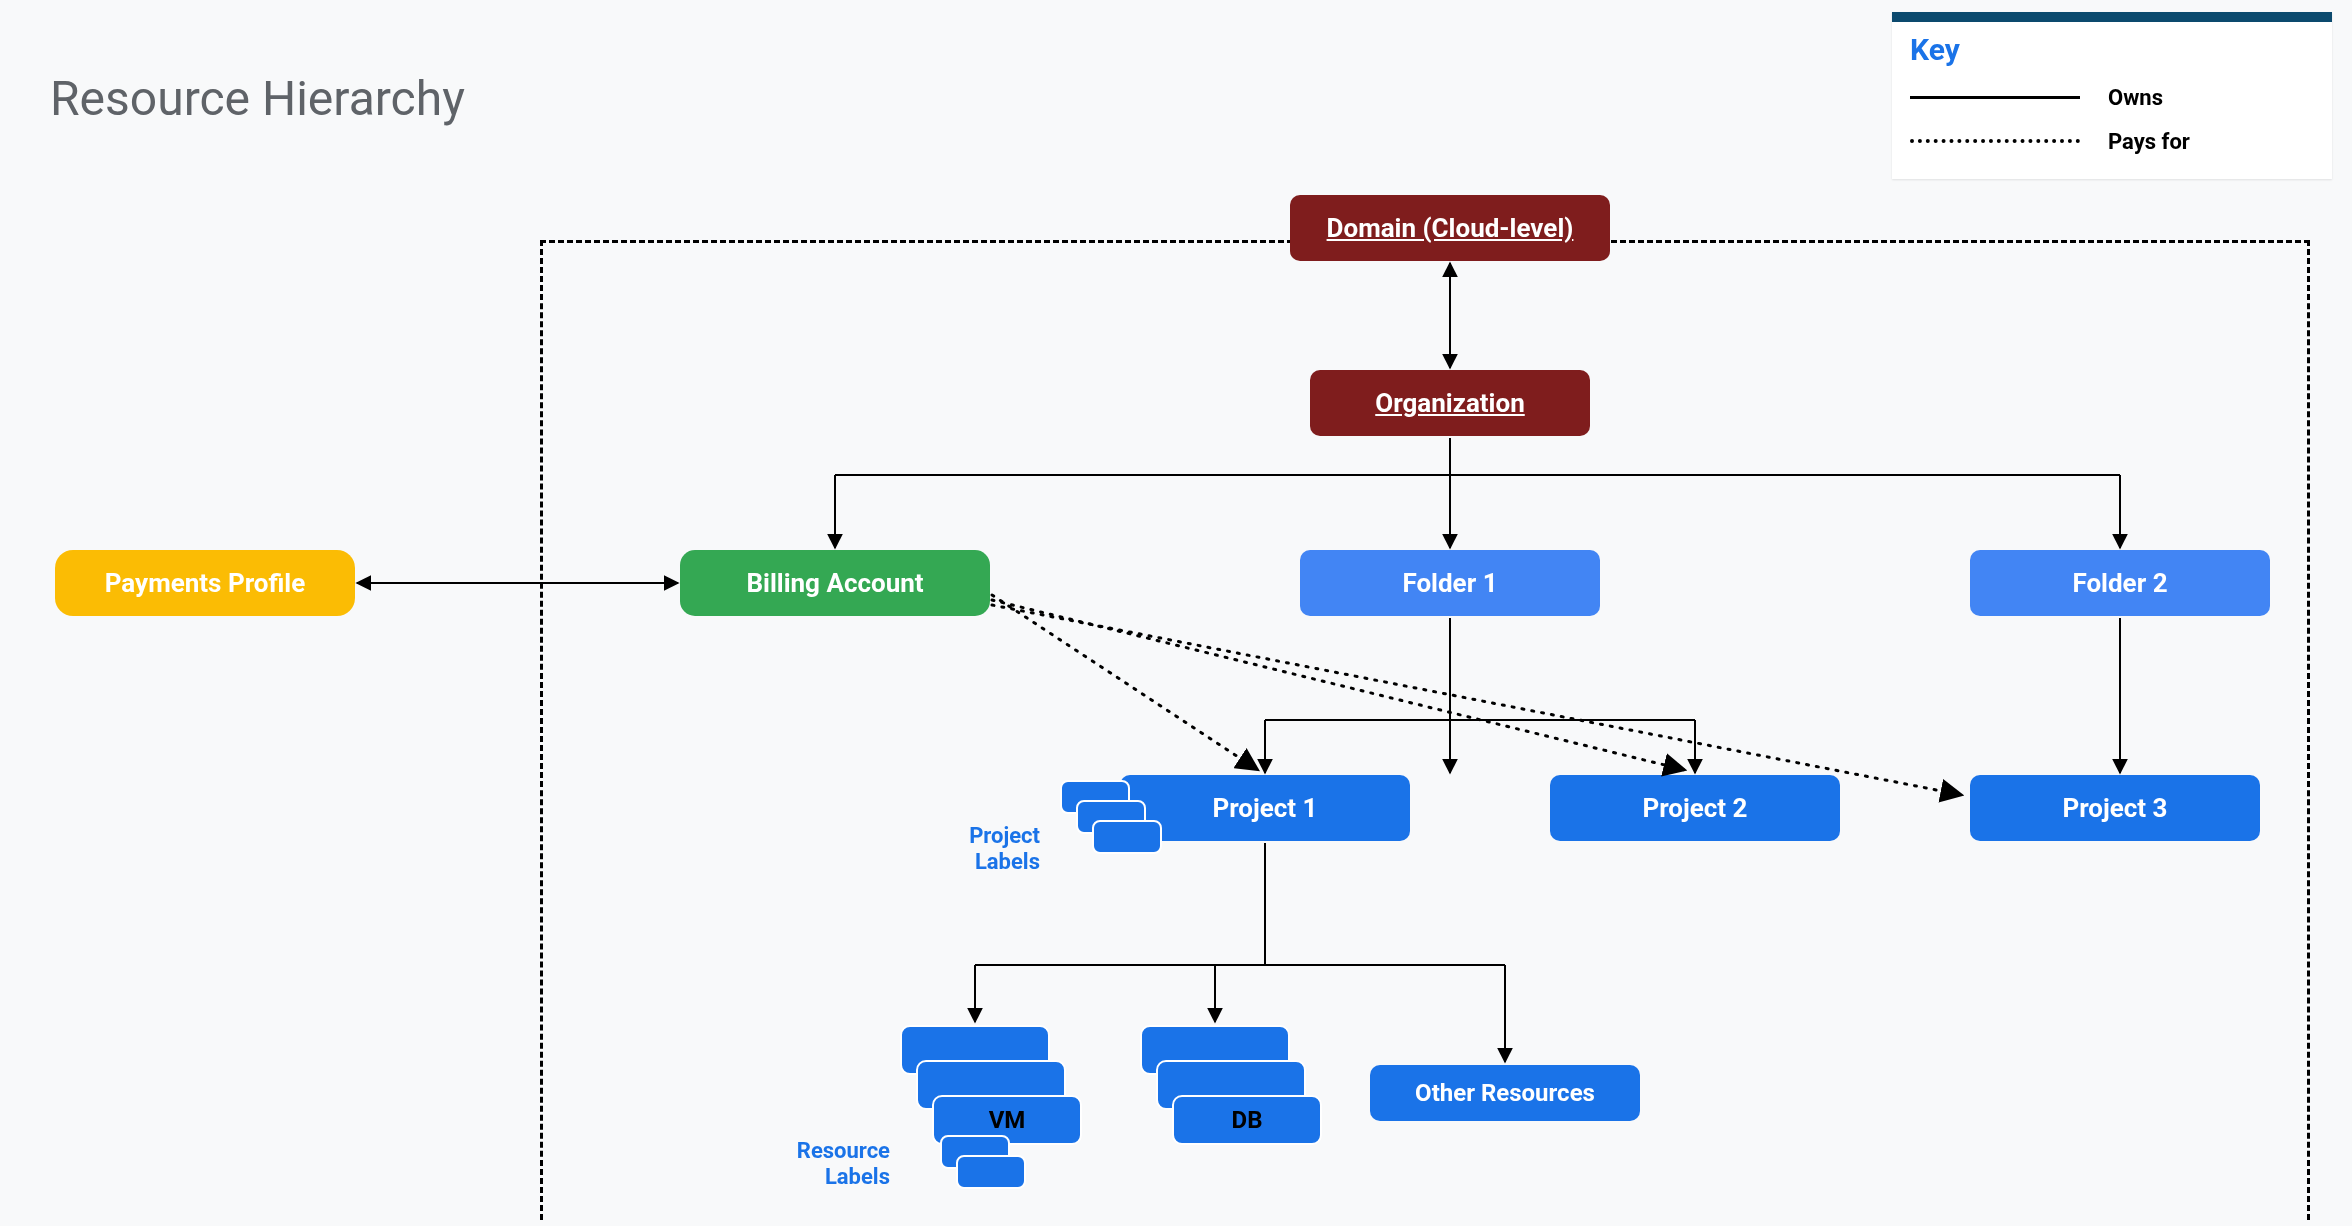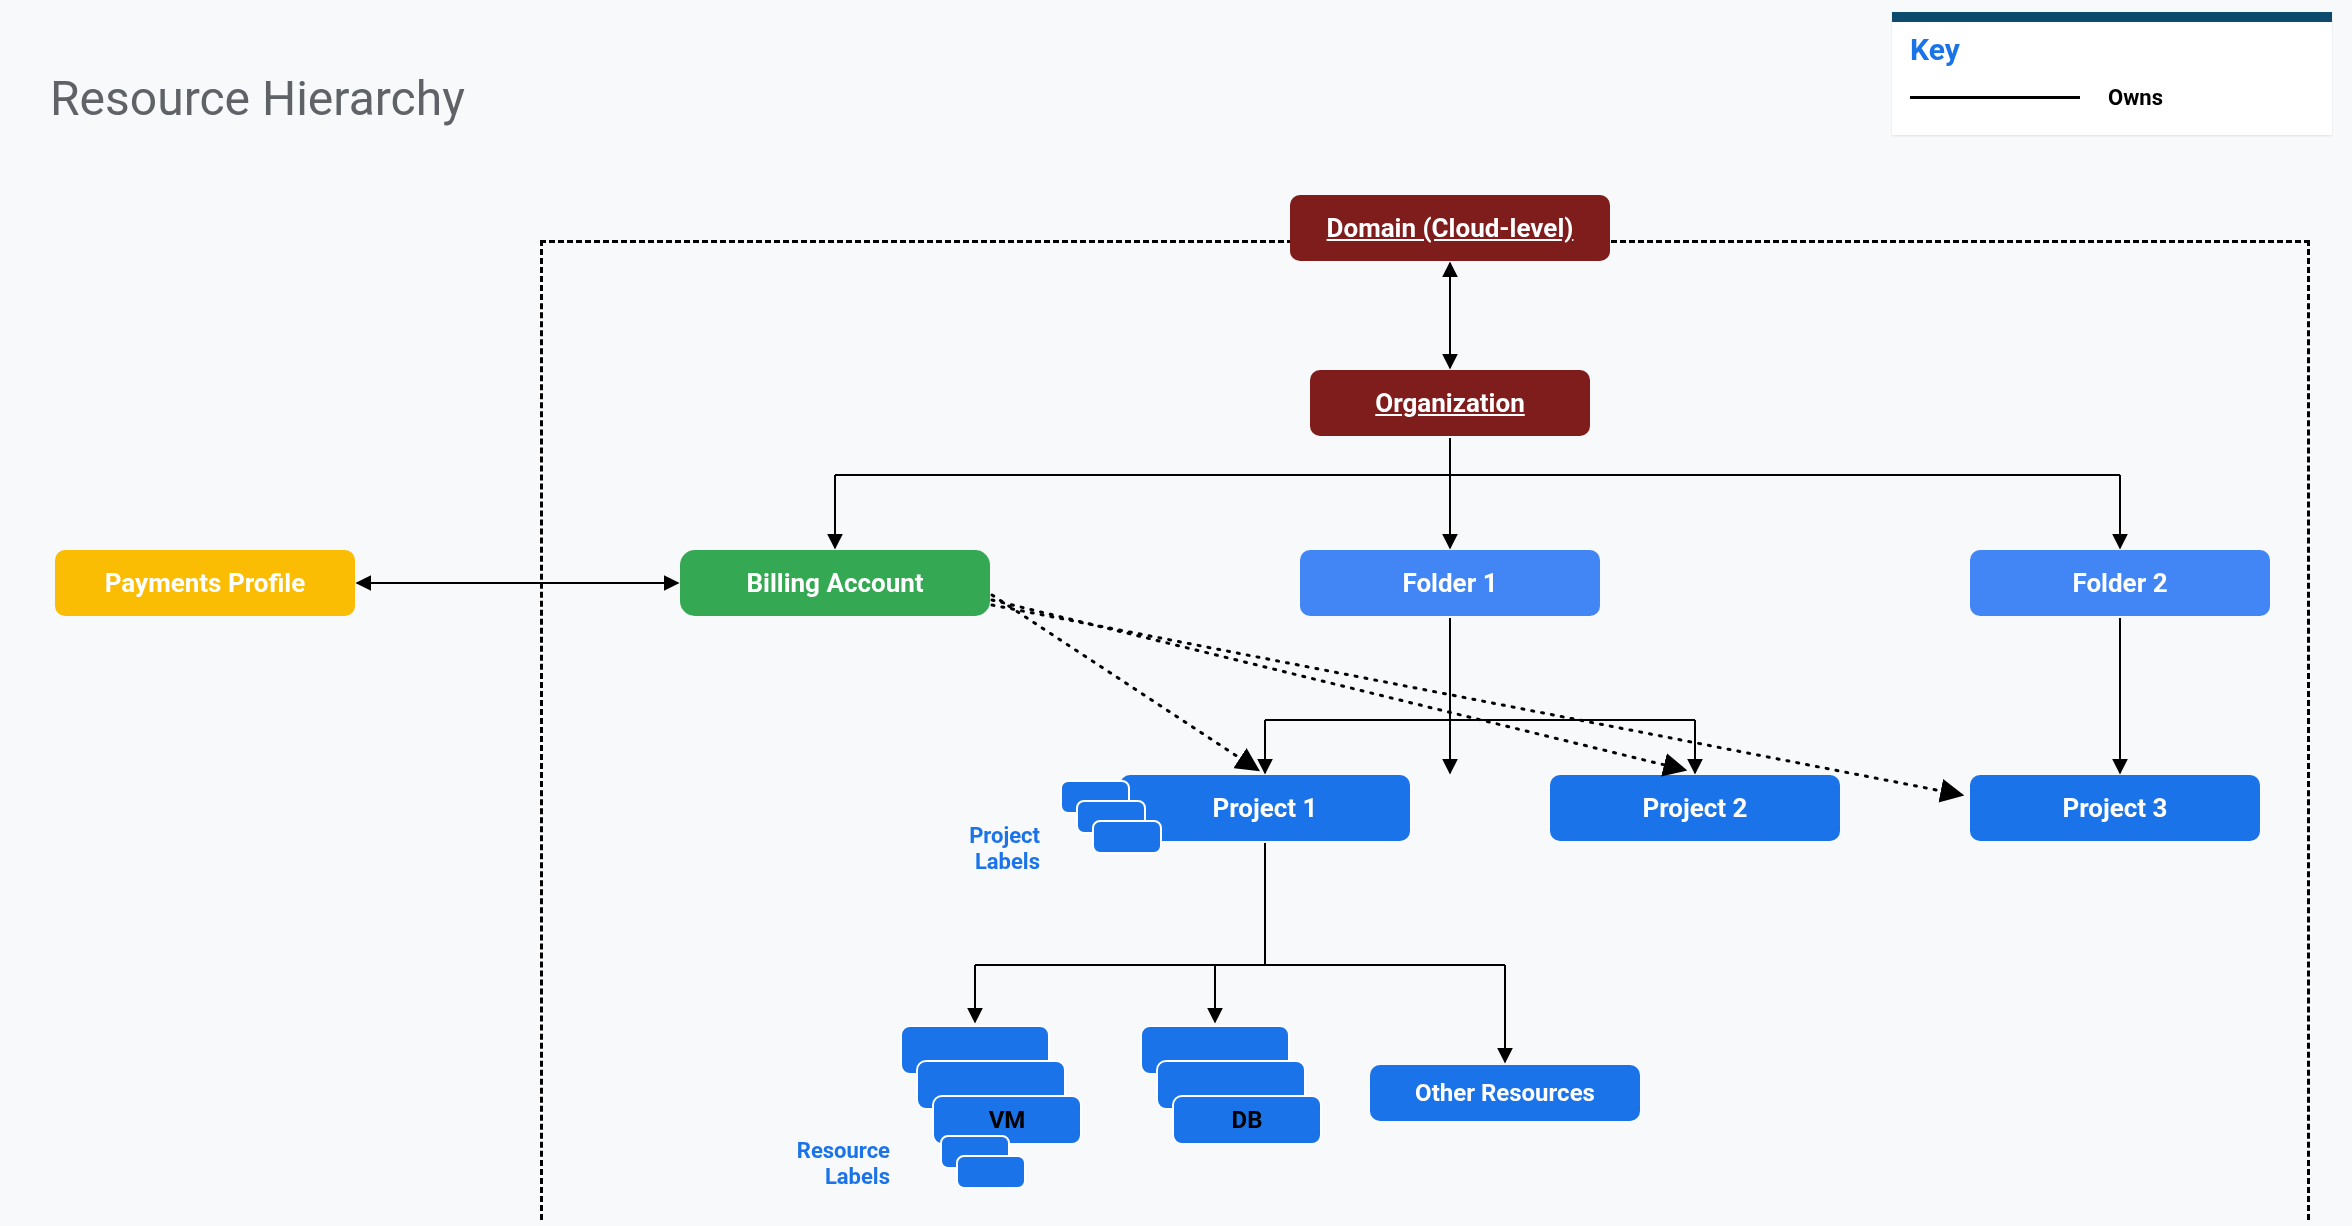--- a/index.html
+++ b/index.html
@@ -63,21 +63,21 @@
     align-items: center;
     justify-content: center;
     text-align: center;
     padding: 0 24px;
     white-space: nowrap;
   }
   .red   { background: #7f1d1d; text-decoration: underline; }
   .green { background: #34a853; }
   .blue  { background: #4285f4; }
   .darkblue { background: #1a73e8; }
-  .yellow { background: #fbbc04; }
+  .yellow { background: #fbbc04; border-radius: 18px; }
   
   .side-label {
     position: absolute;
     color: #1a73e8;
     font-weight: 700;
     font-size: 22px;
     text-align: right;
     line-height: 1.2;
     margin-top: 28px;
   }
@@ -116,20 +116,24 @@
 <body>
 
 <h1 class="title">Resource Hierarchy</h1>
 
 <div class="key-box">
   <div class="key-title">Key</div>
   <div class="key-row">
     <div class="key-line solid"></div>
     <div class="key-label">Owns</div>
   </div>
+  <div class="key-row">
+    <div class="key-line dotted"></div>
+    <div class="key-label">Pays for</div>
+  </div>
 </div>
 
 <div class="boundary"></div>
 
 <div class="node red" style="left:1290px; top:195px; width:320px; height:66px;">Domain (Cloud-level)</div>
 <div class="node red" style="left:1310px; top:370px; width:280px; height:66px;">Organization</div>
 
 <div class="node yellow" style="left:55px;   top:550px; width:300px; height:66px;">Payments Profile</div>
 <div class="node green" style="left:680px;  top:550px; width:310px; height:66px;border-radius:15px;">Billing Account</div>
 <div class="node blue" style="left:1300px; top:550px; width:300px; height:66px;">Folder 1</div>

